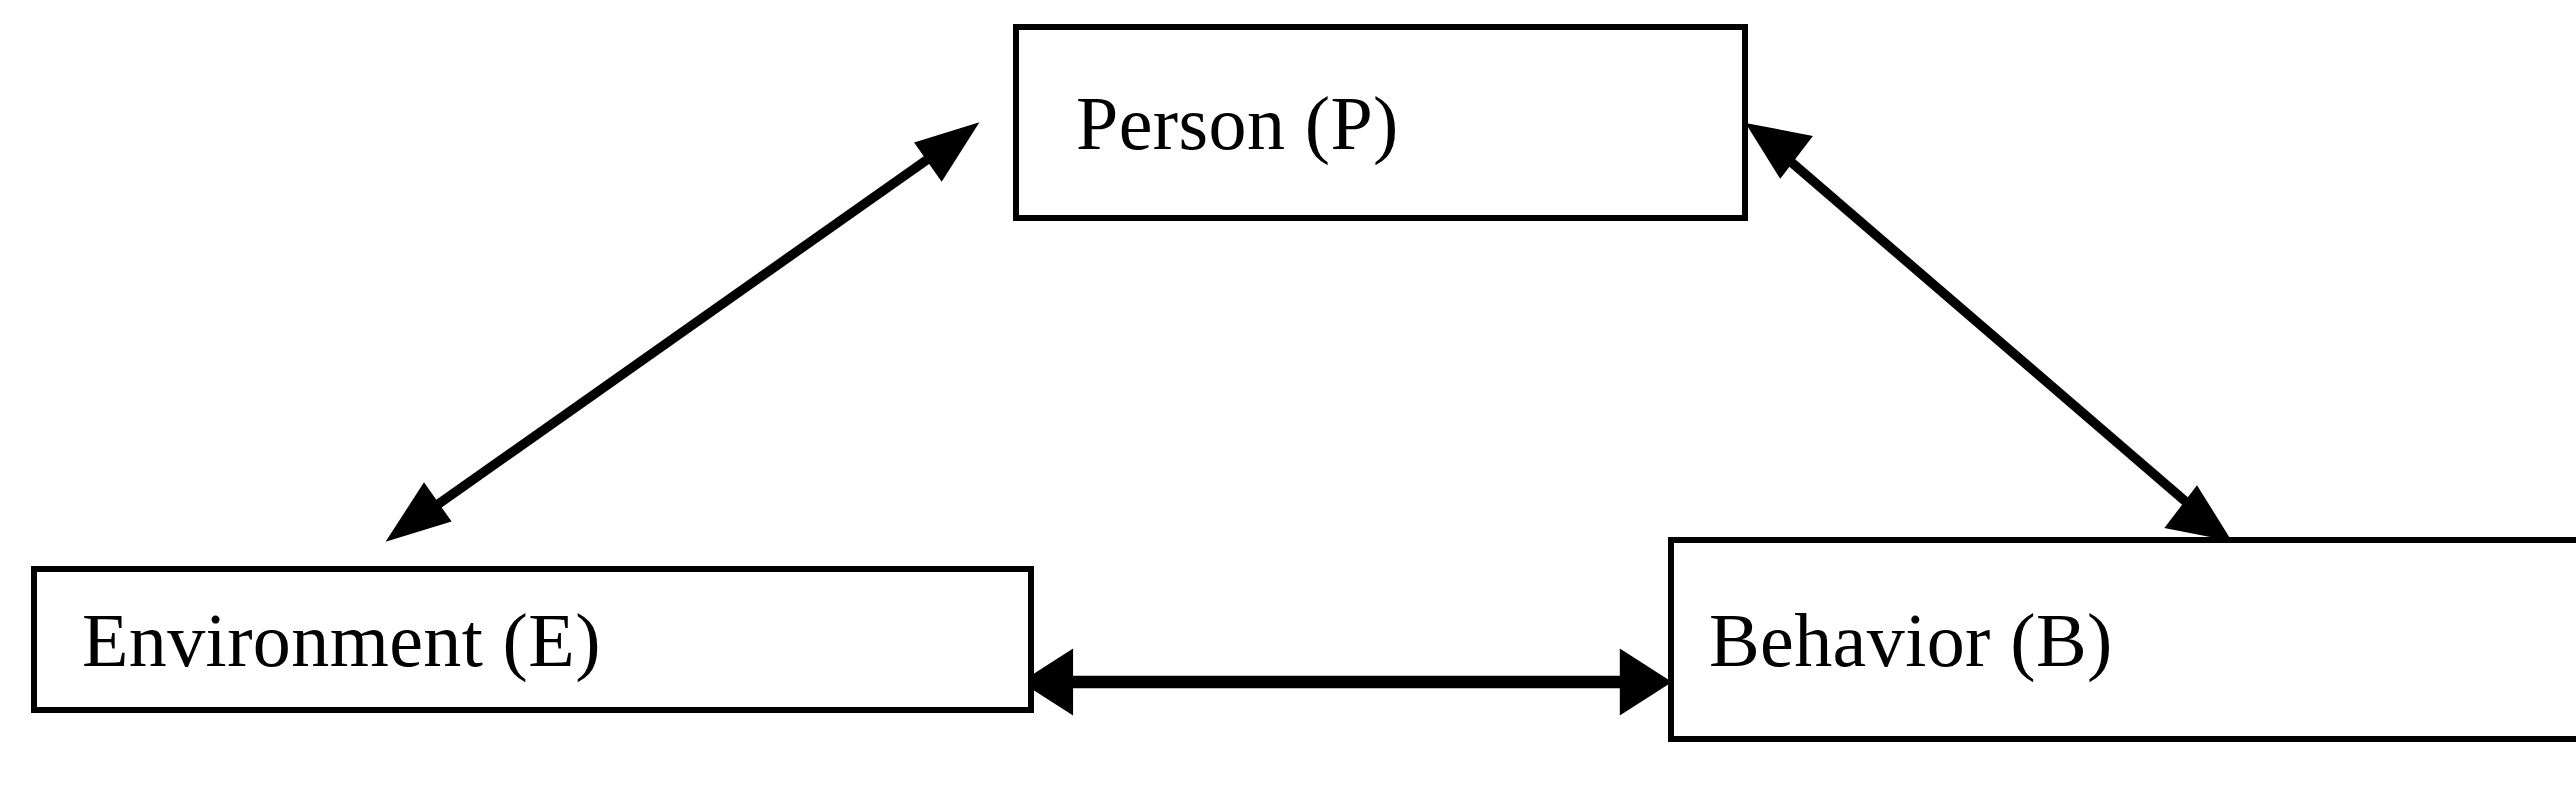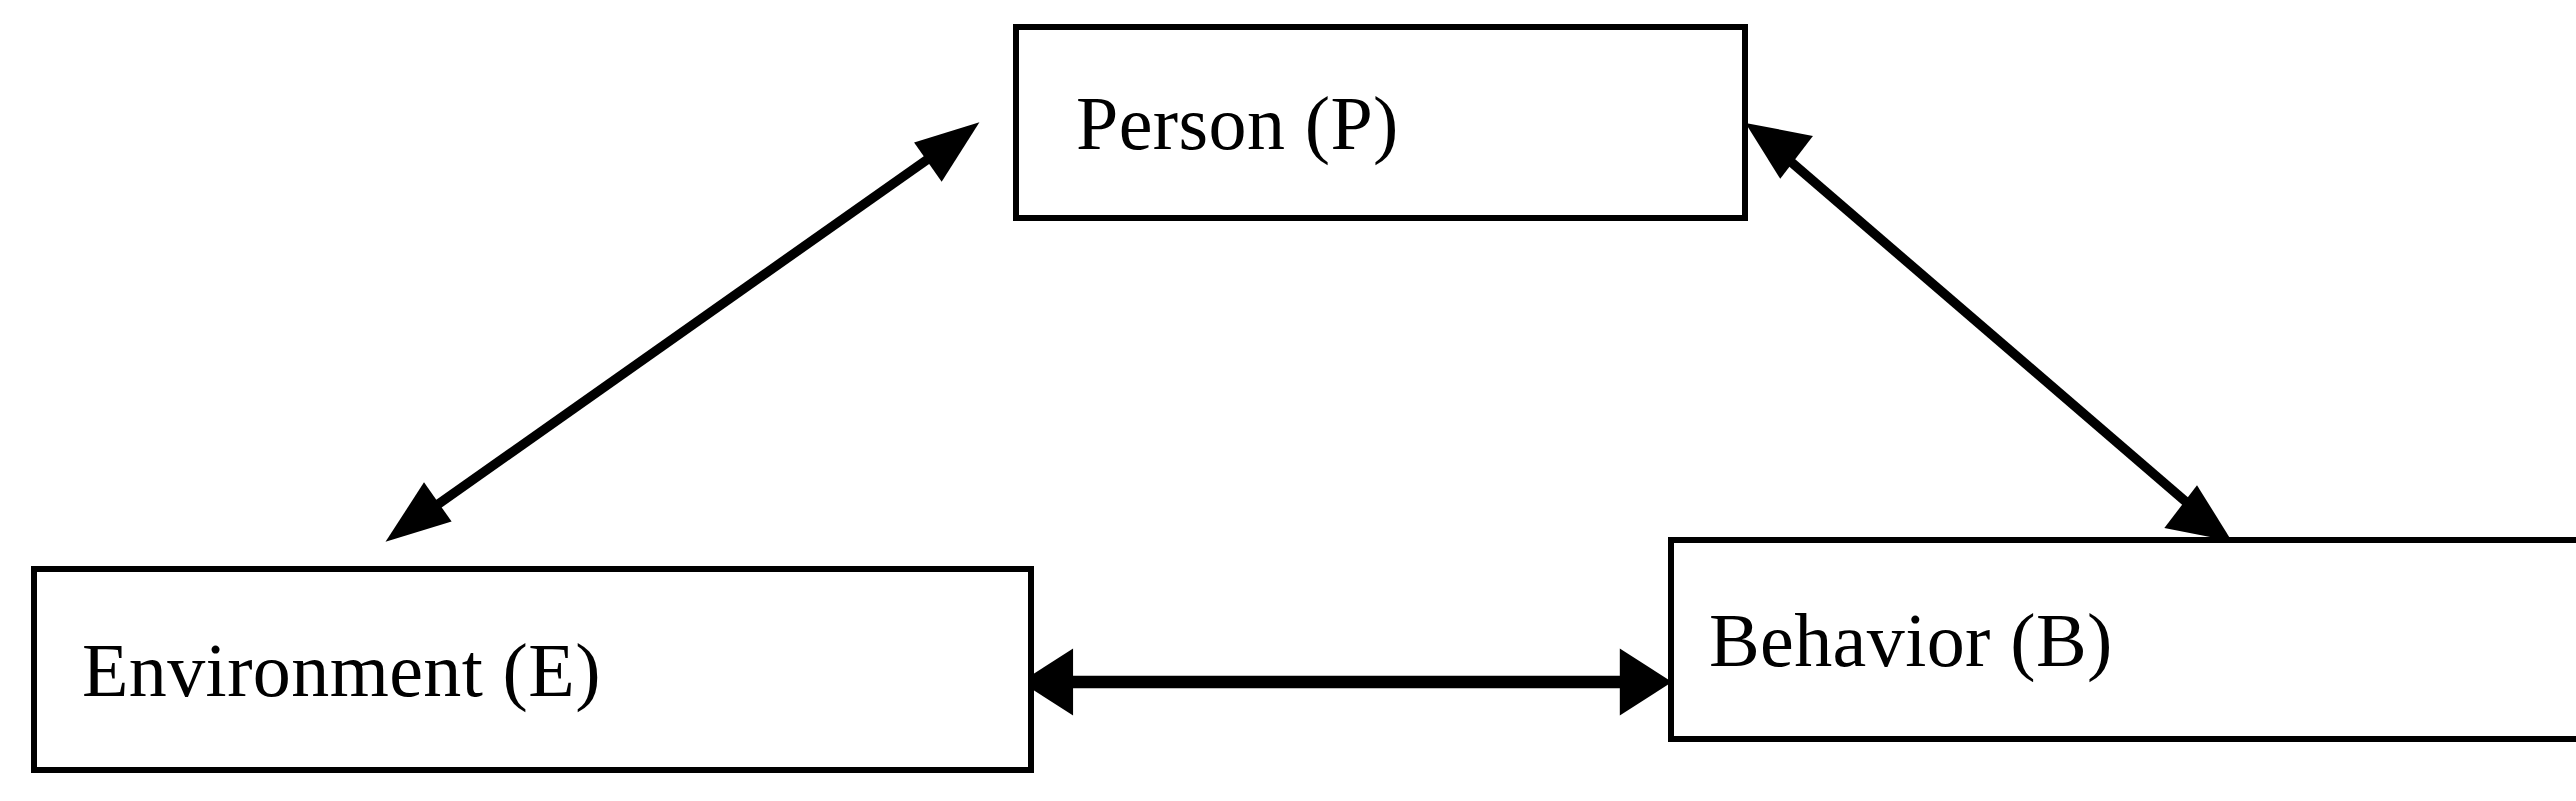--- a/index.html
+++ b/index.html
@@ -35,21 +35,21 @@
     left: 1013px;
     top: 24px;
     width: 735px;
     height: 197px;
   }
   #box-person .node-label { padding-left: 57px; }
   #box-environment {
     left: 31px;
     top: 566px;
     width: 1003px;
-    height: 207px;
+    height: 147px;
   }
   #box-environment .node-label { padding-left: 45px; }
   #box-behavior {
     left: 1668px;
     top: 537px;
     width: 1036px;
     height: 205px;
   }
   #box-behavior .node-label { padding-left: 35px; }
 

